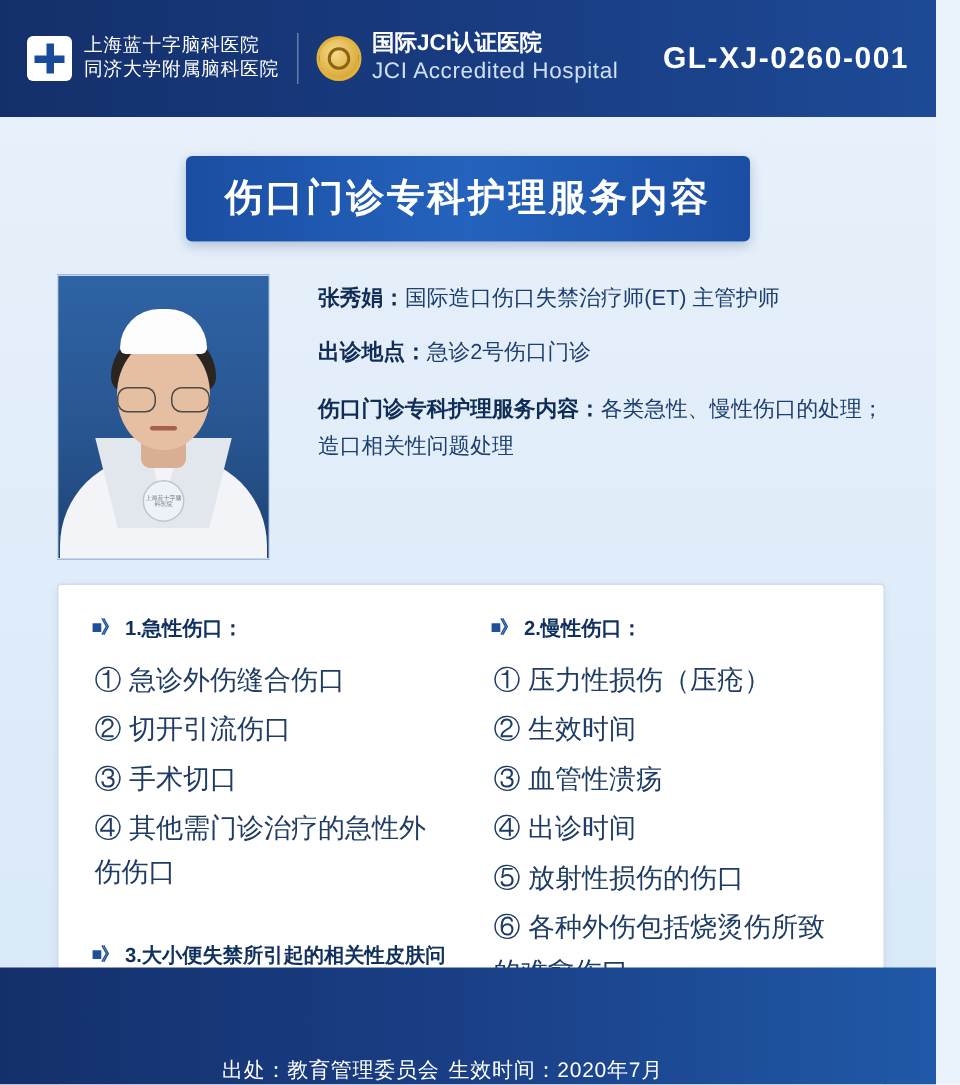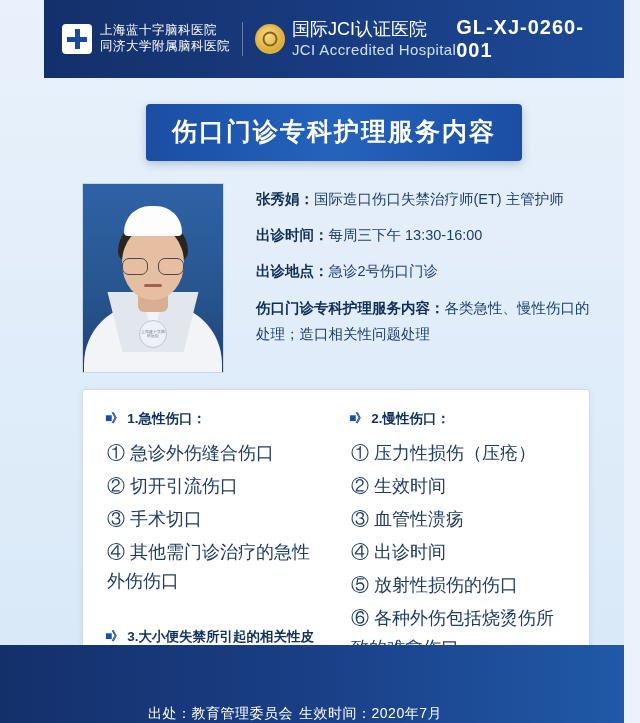--- a/index.html
+++ b/index.html
@@ -12,21 +12,20 @@
     font-family: "Liberation Sans", sans-serif;
     background: #eaf2fb;
     overflow: hidden;
   }
   .page {
     position: relative;
     width: 624px;
     height: 723px;
     background: linear-gradient(180deg, #e9f1fb 0%, #dfecf9 55%, #d8e8f8 100%);
     box-sizing: border-box;
-    padding-left: 44px;
   }
 
   
   .header {
     position: relative;
     height: 78px;
     background: linear-gradient(90deg, #14306b 0%, #183a7e 45%, #1d4a96 100%);
     display: flex;
     align-items: center;
     padding: 0 18px;
@@ -97,22 +96,23 @@
     border-radius: 50%;
     border: 2px solid #8a6410;
   }
   .jci-text {
     display: flex;
     flex-direction: column;
     line-height: 1.25;
   }
   .jci-text .l1 {
     color: #ffffff;
-    font-size: 18px;
+    font-size: 15px;
     white-space: nowrap;
+    font-weight: bold;
   }
   .jci-text .l2 {
     color: #cfe0f5;
     font-size: 15px;
     letter-spacing: 0.4px;
     white-space: nowrap;
   }
   .doc-code {
     margin-left: auto;
     color: #ffffff;
@@ -401,23 +401,20 @@
       <div class="mouth"></div>
       <div class="cap"></div>
       <div class="badge">上海蓝十字脑科医院</div>
     </div>
 
     <div class="info">
       <div class="info-row">
         <span class="lbl">张秀娟</span><span class="lbl">：</span><span class="val">国际造口伤口失禁治疗师(ET) 主管护师</span>
       </div>
       <div class="info-row">
-        <span class="lbl">出诊时间</span><span class="lbl">：</span><span class="val">每周三下午 13:30-16:00</span>
-      </div>
-      <div class="info-row">
         <span class="lbl">出诊地点</span><span class="lbl">：</span><span class="val">急诊2号伤口门诊</span>
       </div>
       <div class="info-row last">
         <span class="lbl">伤口门诊专科护理服务内容</span><span class="lbl">：</span><span class="val">各类急性、慢性伤口的处理；造口相关性问题处理</span>
       </div>
     </div>
   </div>
 
   <div class="card">
 

